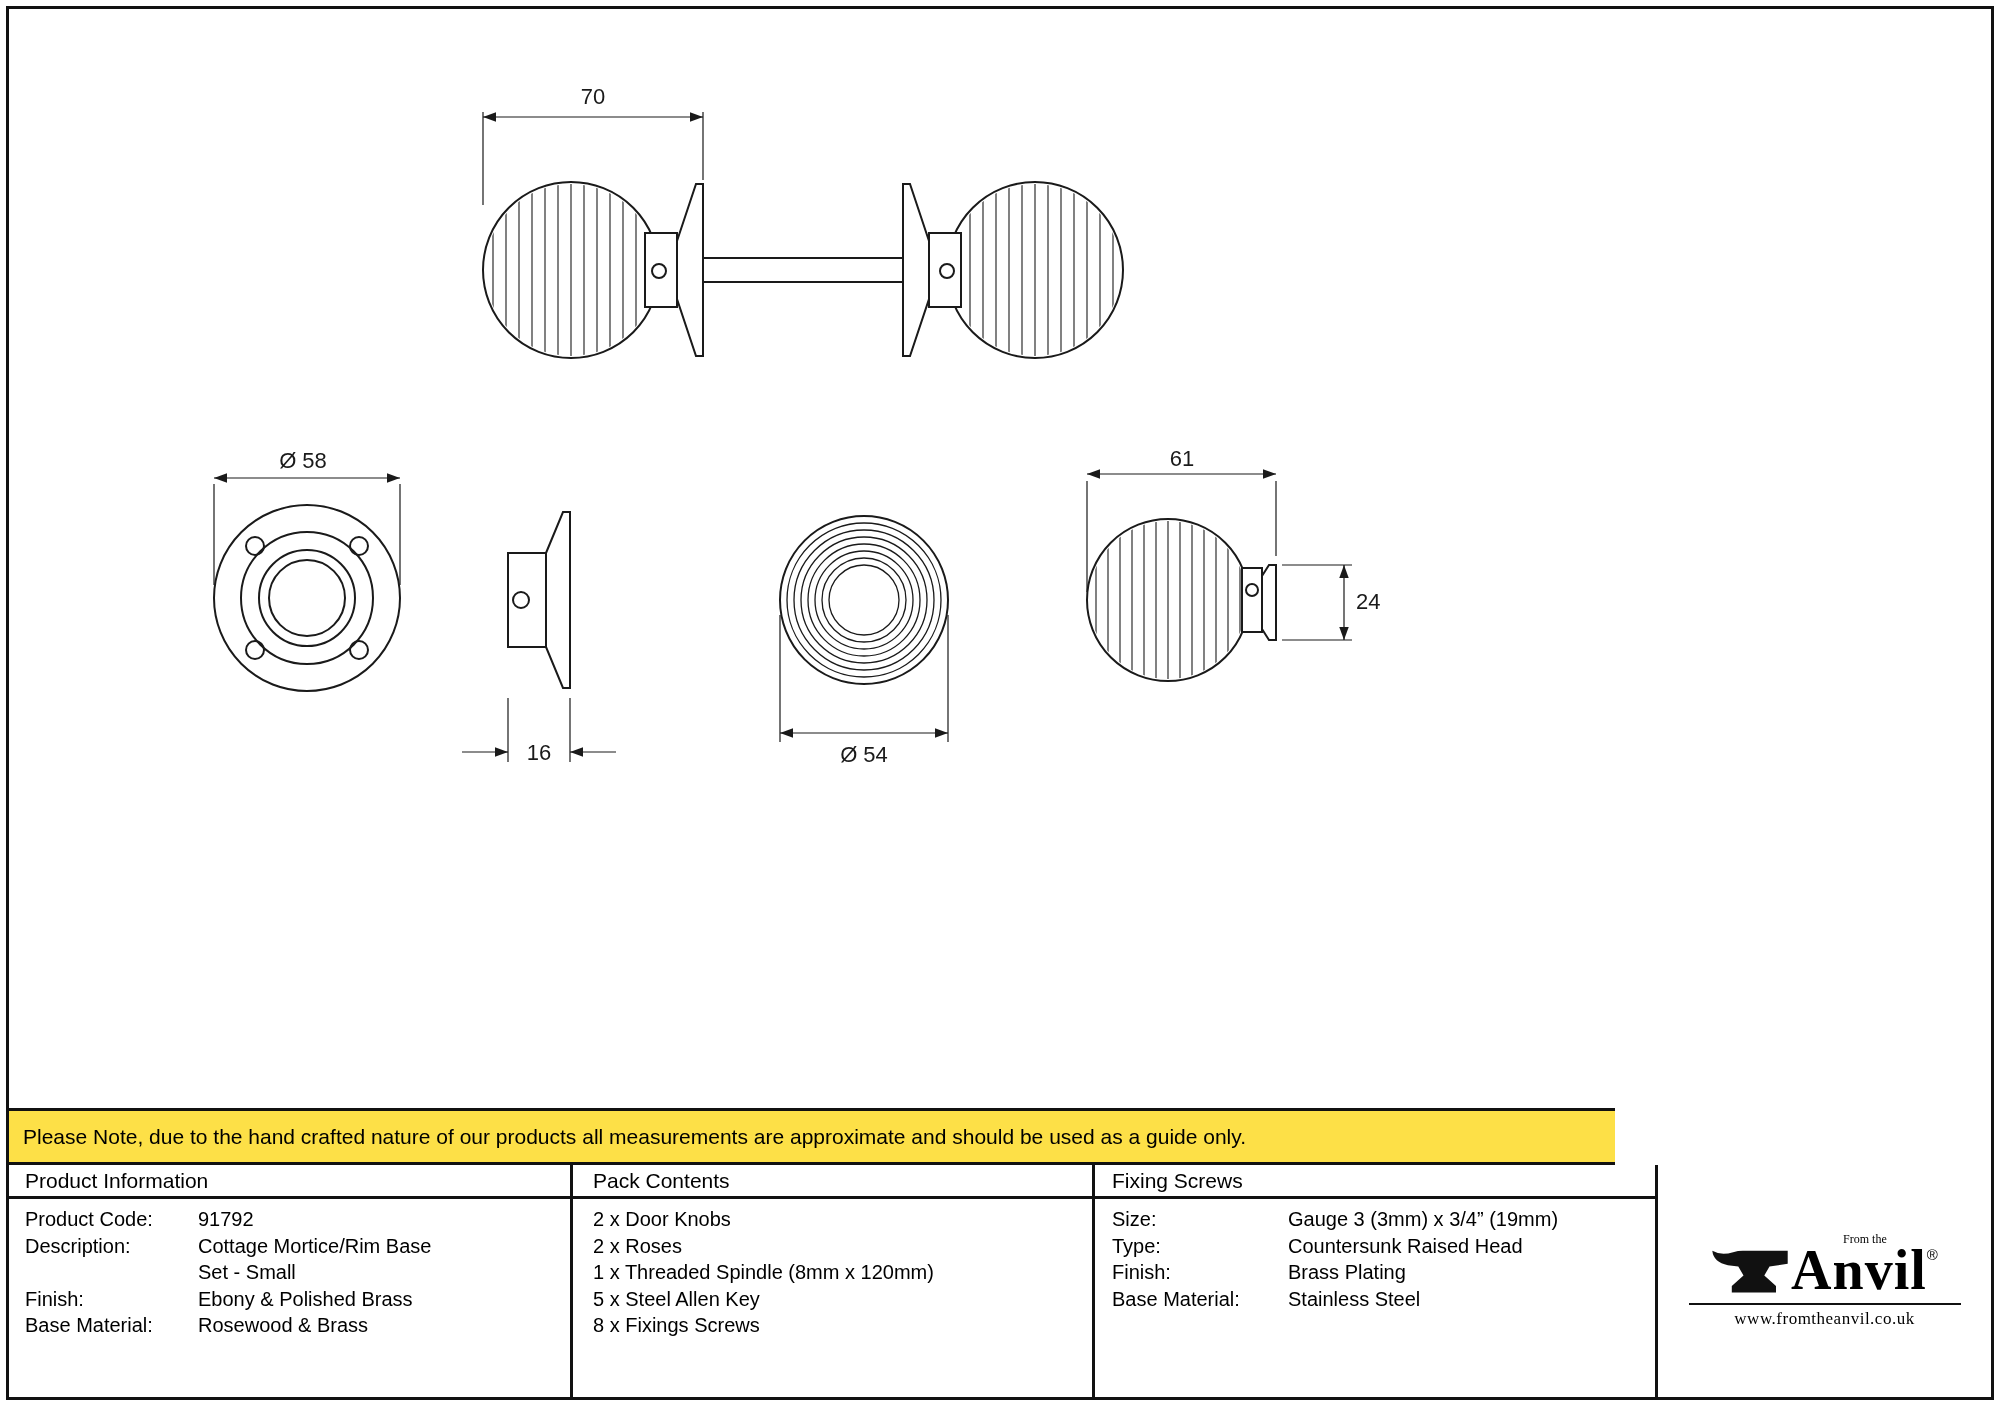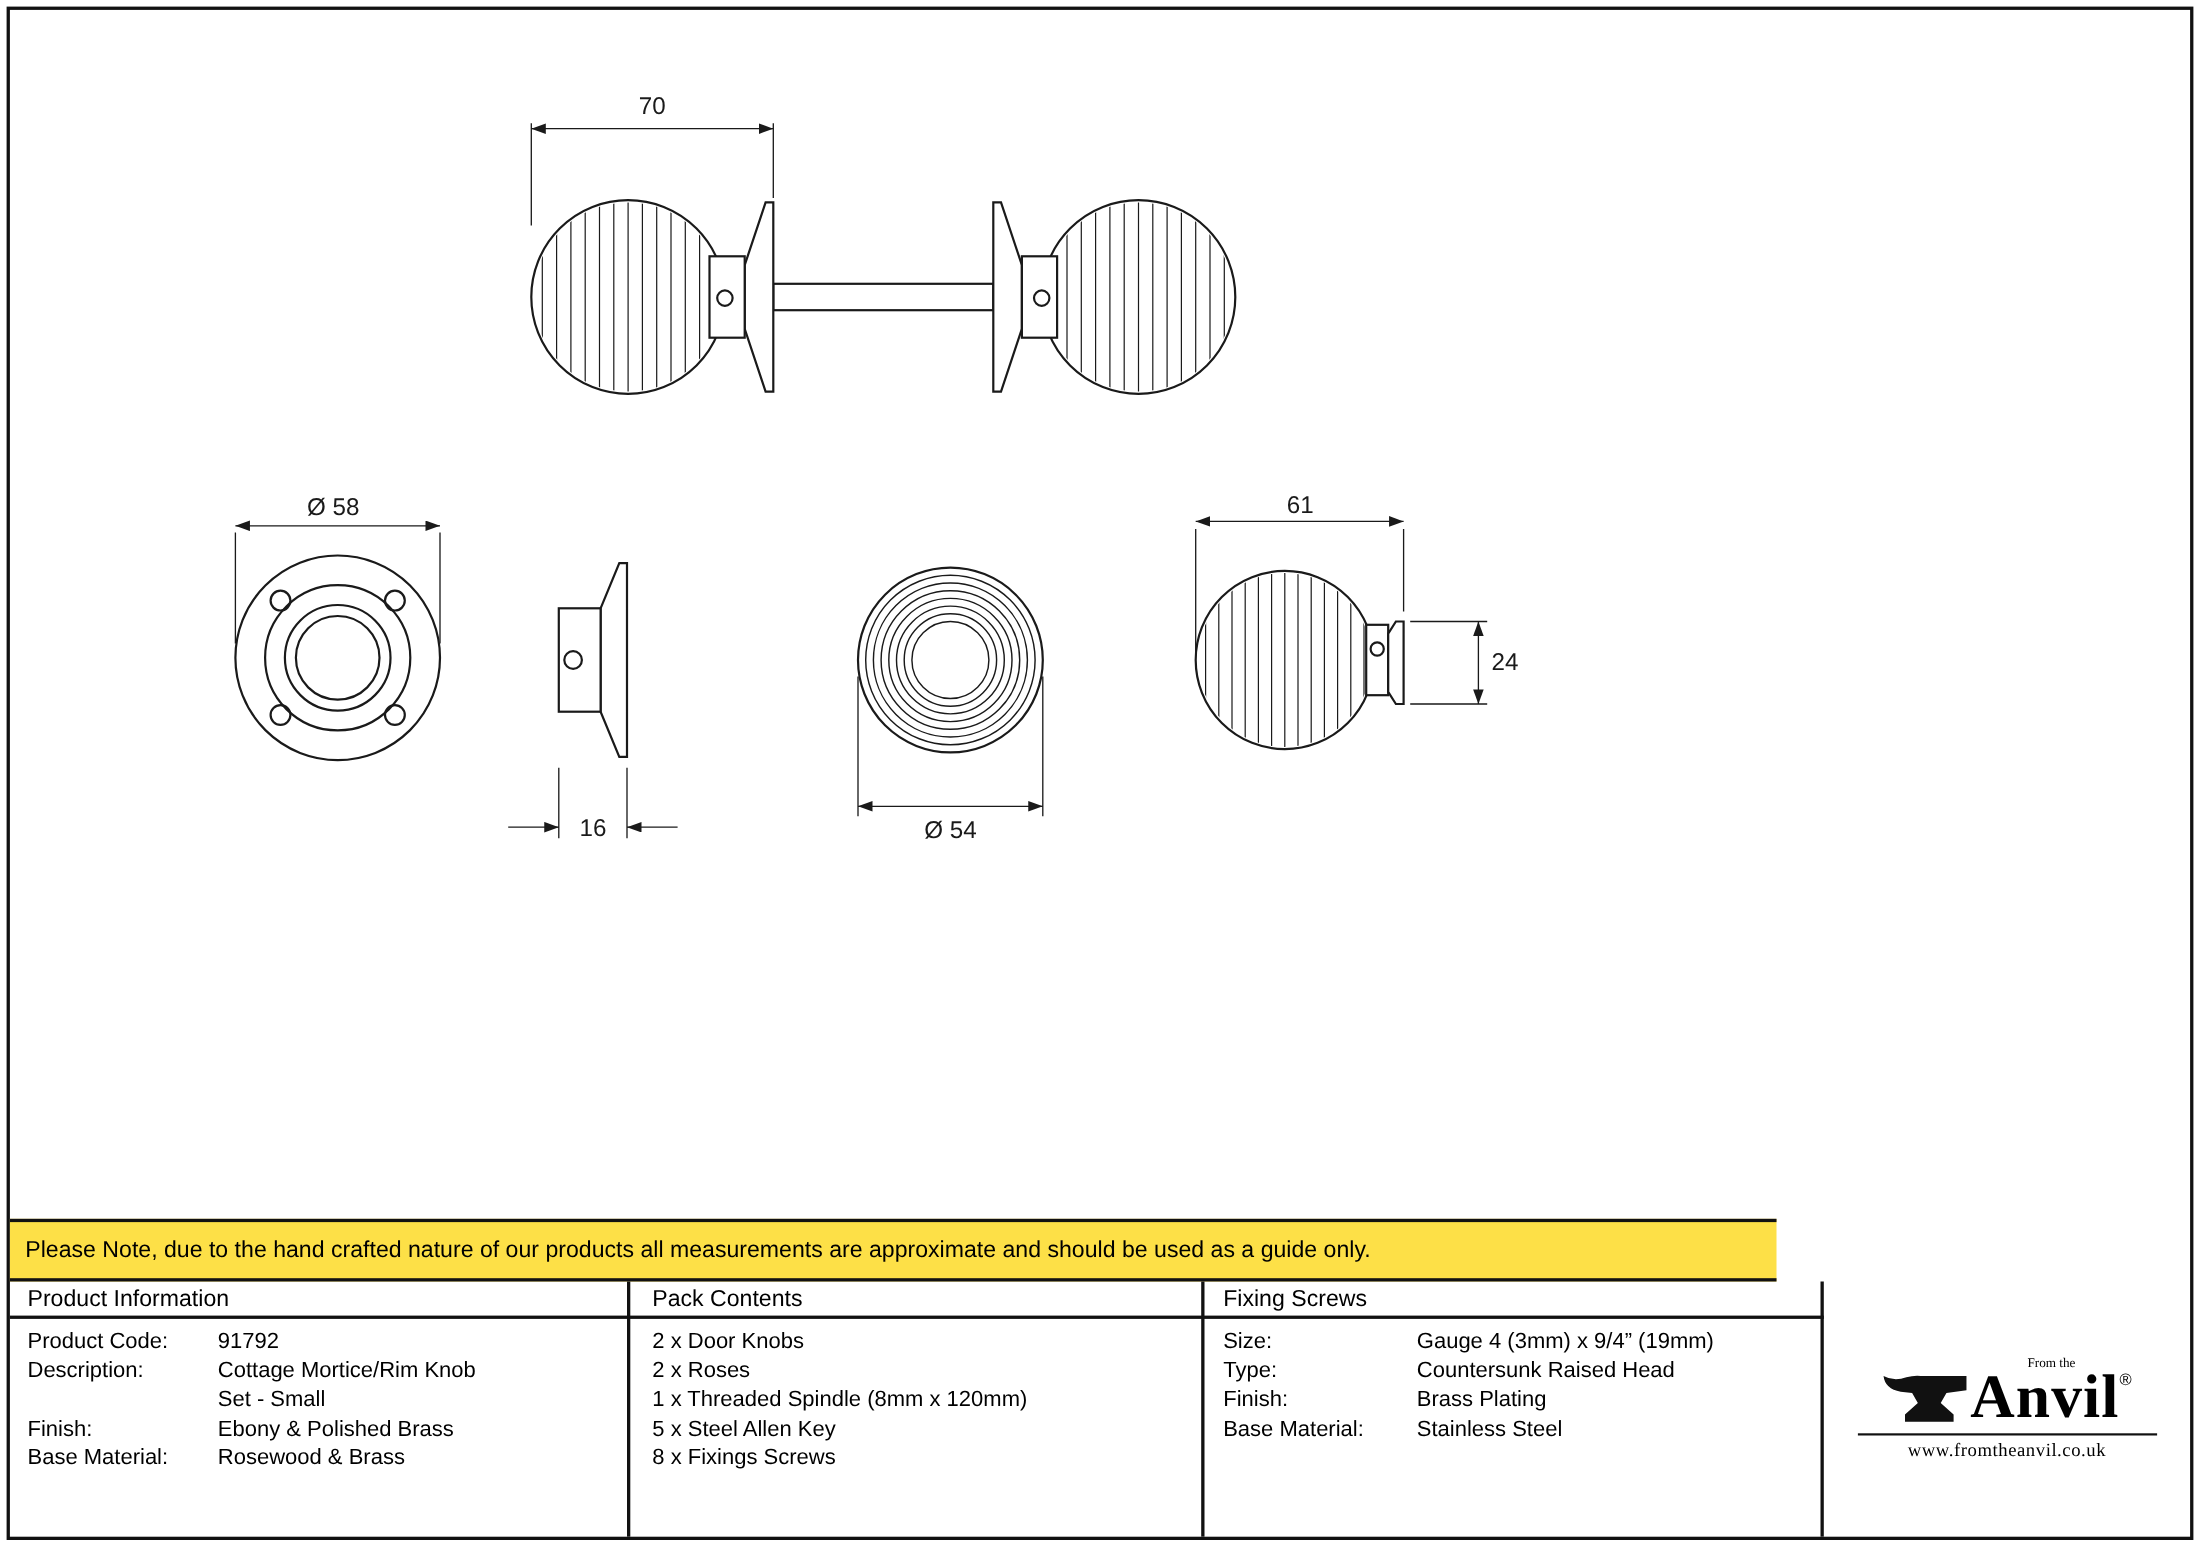--- a/index.html
+++ b/index.html
@@ -157,21 +157,21 @@
   <div class="th th2">Pack Contents</div>
   <div class="th th3">Fixing Screws</div>
 
   <div class="col col1">
     <div class="trow">
       <span class="tlabel">Product Code:</span>
       <span class="tval">91792</span>
     </div>
     <div class="trow">
       <span class="tlabel">Description:</span>
-      <span class="tval">Cottage Mortice/Rim Knob</span>
+      <span class="tval">Cottage Mortice/Rim Base</span>
     </div>
     <div class="trow">
       <span class="tlabel"></span>
       <span class="tval">Set - Small</span>
     </div>
     <div class="trow">
       <span class="tlabel">Finish:</span>
       <span class="tval">Ebony &amp; Polished Brass</span>
     </div>
     <div class="trow">
@@ -184,21 +184,21 @@
     <div class="trow">2 x Door Knobs</div>
     <div class="trow">2 x Roses</div>
     <div class="trow">1 x Threaded Spindle (8mm x 120mm)</div>
     <div class="trow">5 x Steel Allen Key</div>
     <div class="trow">8 x Fixings Screws</div>
   </div>
 
   <div class="col col3">
     <div class="trow">
       <span class="tlabel">Size:</span>
-      <span class="tval">Gauge 4 (3mm) x 9/4” (19mm)</span>
+      <span class="tval">Gauge 3 (3mm) x 3/4” (19mm)</span>
     </div>
     <div class="trow">
       <span class="tlabel">Type:</span>
       <span class="tval">Countersunk Raised Head</span>
     </div>
     <div class="trow">
       <span class="tlabel">Finish:</span>
       <span class="tval">Brass Plating</span>
     </div>
     <div class="trow">

